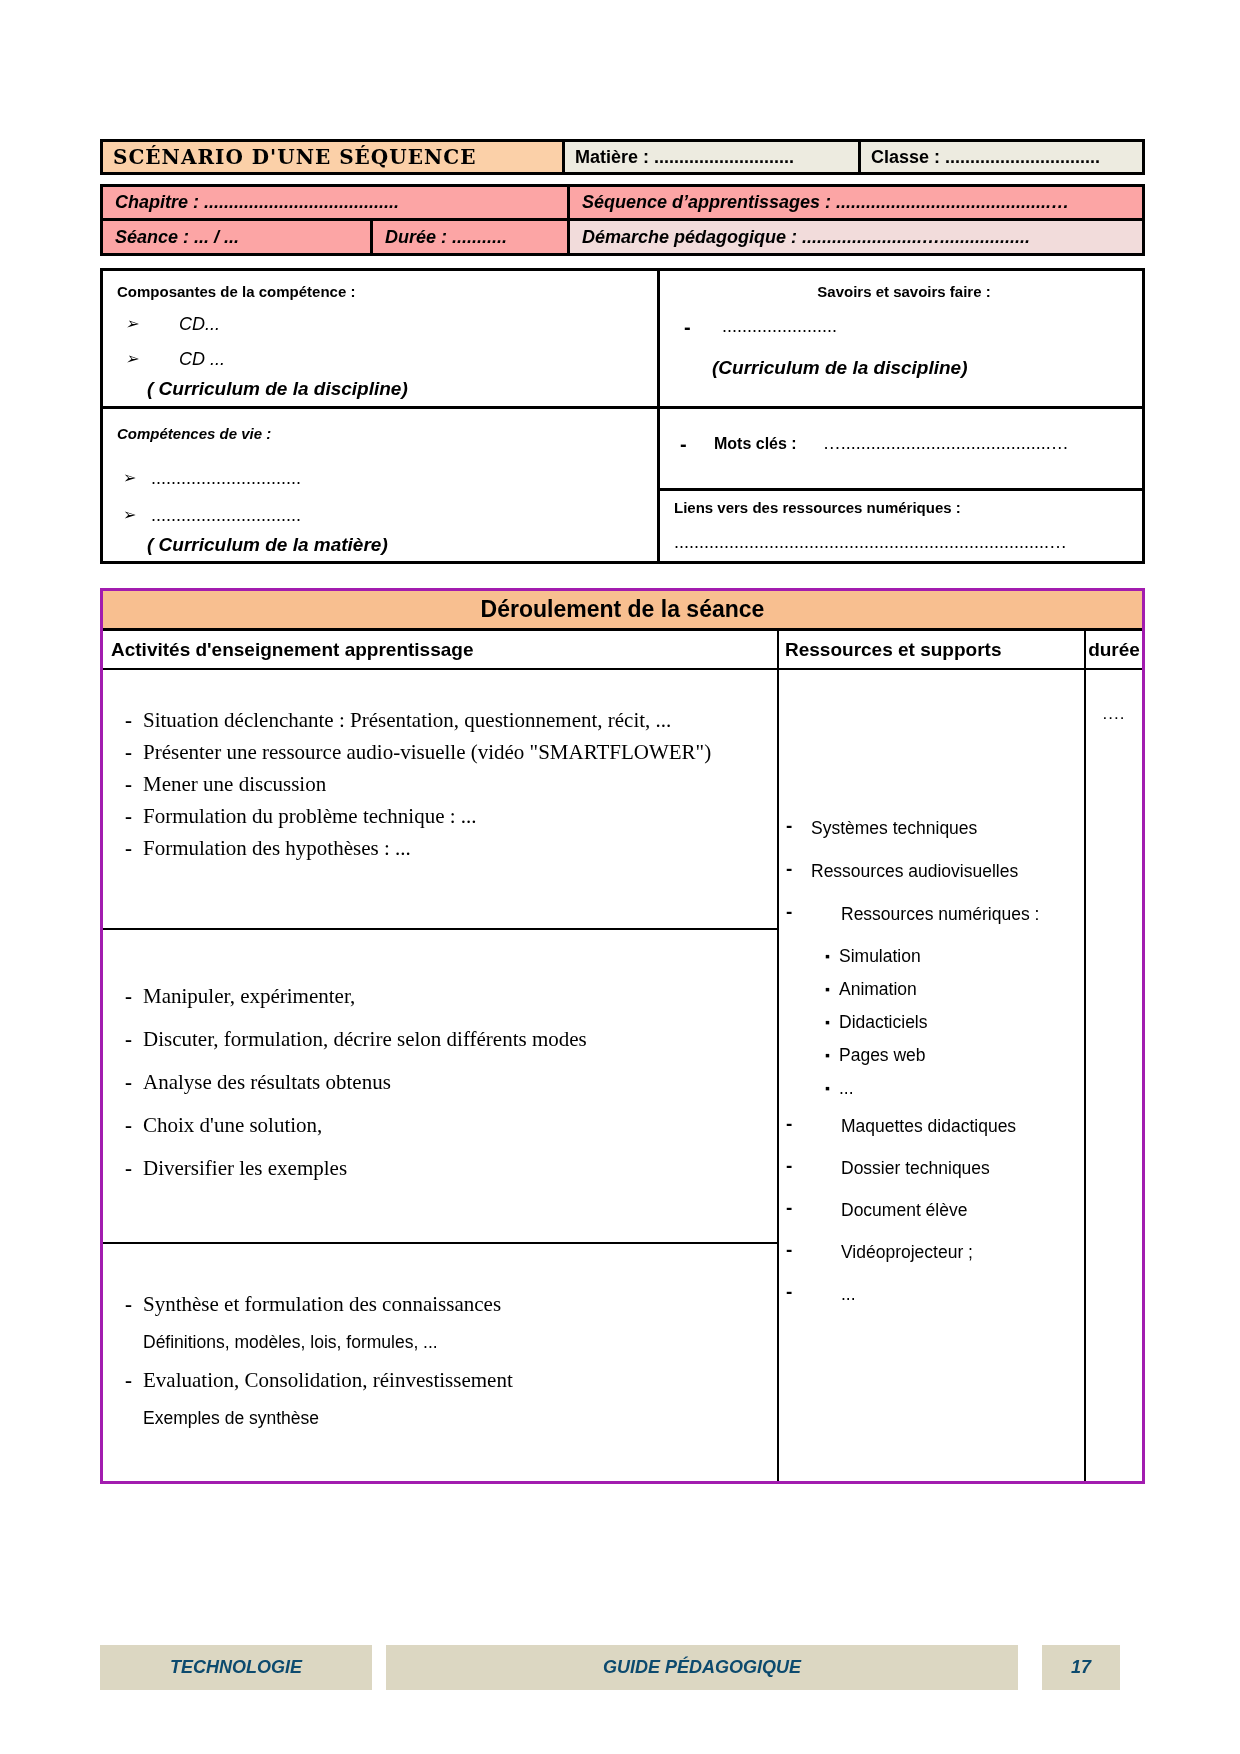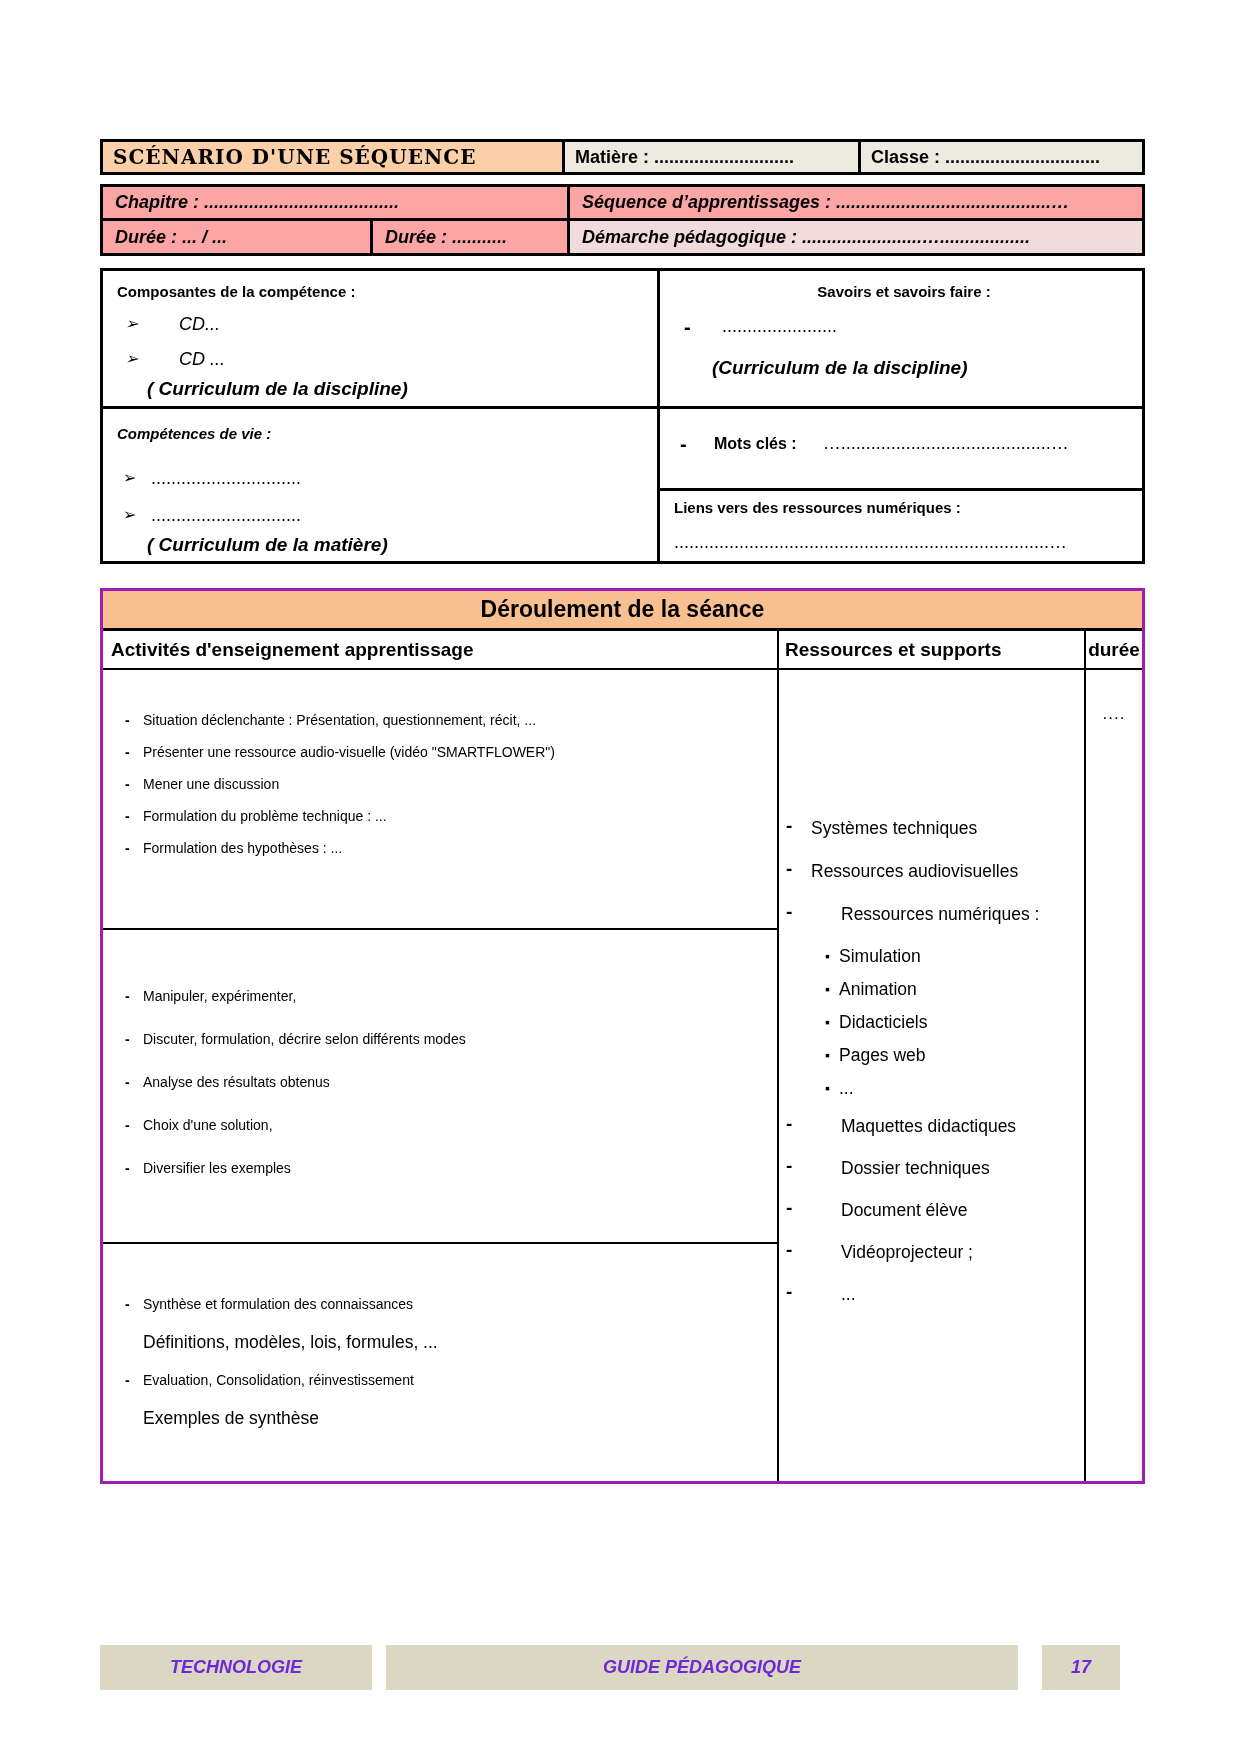--- a/index.html
+++ b/index.html
@@ -66,37 +66,37 @@
   .th-act { width:676px; border-right:2px solid #000; padding-left:8px; }
   .th-res { width:307px; border-right:2px solid #000; padding-left:6px; }
   .th-dur { flex:1; justify-content:center; }
   .tbody { flex:1; display:flex; min-height:0; }
   .col-act { width:676px; border-right:2px solid #000; box-sizing:border-box;
     display:flex; flex-direction:column; }
   .arow { box-sizing:border-box; }
   .arow1 { height:260px; border-bottom:2px solid #000; padding:40px 10px 0 22px; }
   .arow2 { height:314px; border-bottom:2px solid #000; padding:56px 10px 0 22px; }
   .arow3 { flex:1; padding:50px 10px 0 22px; }
-  .a-li { position:relative; padding-left:18px; font-size:14px; margin-bottom:11px; line-height:21px; }
+  .a-li { position:relative; padding-left:18px; font-size:21px; margin-bottom:11px; line-height:21px;font-family:Liberation Serif, serif; }
   .a-li::before { content:"-"; position:absolute; left:0; font-weight:bold; }
   .arow2 .a-li { margin-bottom:22px; }
   .arow3 .a-li { margin-bottom:17px; }
   .a-cont { padding-left:18px; font-size:17.5px; margin-bottom:17px; line-height:21px; }
   .col-res { width:307px; border-right:2px solid #000; box-sizing:border-box; padding-top:148px; }
   .r-li { position:relative; padding-left:32px; font-size:17.5px; margin-bottom:23px; line-height:20px; }
   .r-li::before { content:"-"; position:absolute; left:7px; top:-2px; font-weight:bold; font-size:19px; }
   .r-li.wide { padding-left:62px; margin-bottom:22px; }
   .r-li.square { padding-left:60px; margin-bottom:13px; }
   .r-li.square::before { content:"\25AA"; left:46px; top:0; font-weight:normal; font-size:14px; }
   .col-dur { flex:1; text-align:center; padding-top:34px; font-size:17px; letter-spacing:1px; }
 
   
   .fcell { position:absolute; top:1645px; height:45px; background:#DCD7C2;
     display:flex; align-items:center; justify-content:center;
-    font-style:italic; font-weight:bold; font-size:18px; color:#6d28d9; }
+    font-style:italic; font-weight:bold; font-size:18px; color:#0c4a6e; }
   .f1 { left:100px;  width:272px; }
   .f2 { left:386px;  width:632px; }
   .f3 { left:1042px; width:78px; }
 </style>
 </head>
 <body>
 
 <div class="page">
 
   <div class="titlebar">
@@ -104,21 +104,21 @@
     <div class="tb-matiere">Matière :  ............................</div>
     <div class="tb-classe">Classe : ...............................</div>
   </div>
 
   <div class="infotable">
     <div class="info-row">
       <div class="icell ic-chapitre">Chapitre : .......................................</div>
       <div class="icell ic-sequence">Séquence  d’apprentissages  : ...........................................…</div>
     </div>
     <div class="info-row info-row2">
-      <div class="icell ic-seance">Durée : ...   /   ...</div>
+      <div class="icell ic-seance">Séance : ...   /   ...</div>
       <div class="icell ic-duree">Durée : ...........</div>
       <div class="icell ic-demarche">Démarche pédagogique :   ........................…..................</div>
     </div>
   </div>
 
   <div class="box box-comp bx">
     <div class="bx-title">Composantes de la compétence :</div>
     <div class="arrow-li italic">CD...</div>
     <div class="arrow-li italic">CD ...</div>
     <div class="bx-note">( Curriculum de la discipline)</div>

